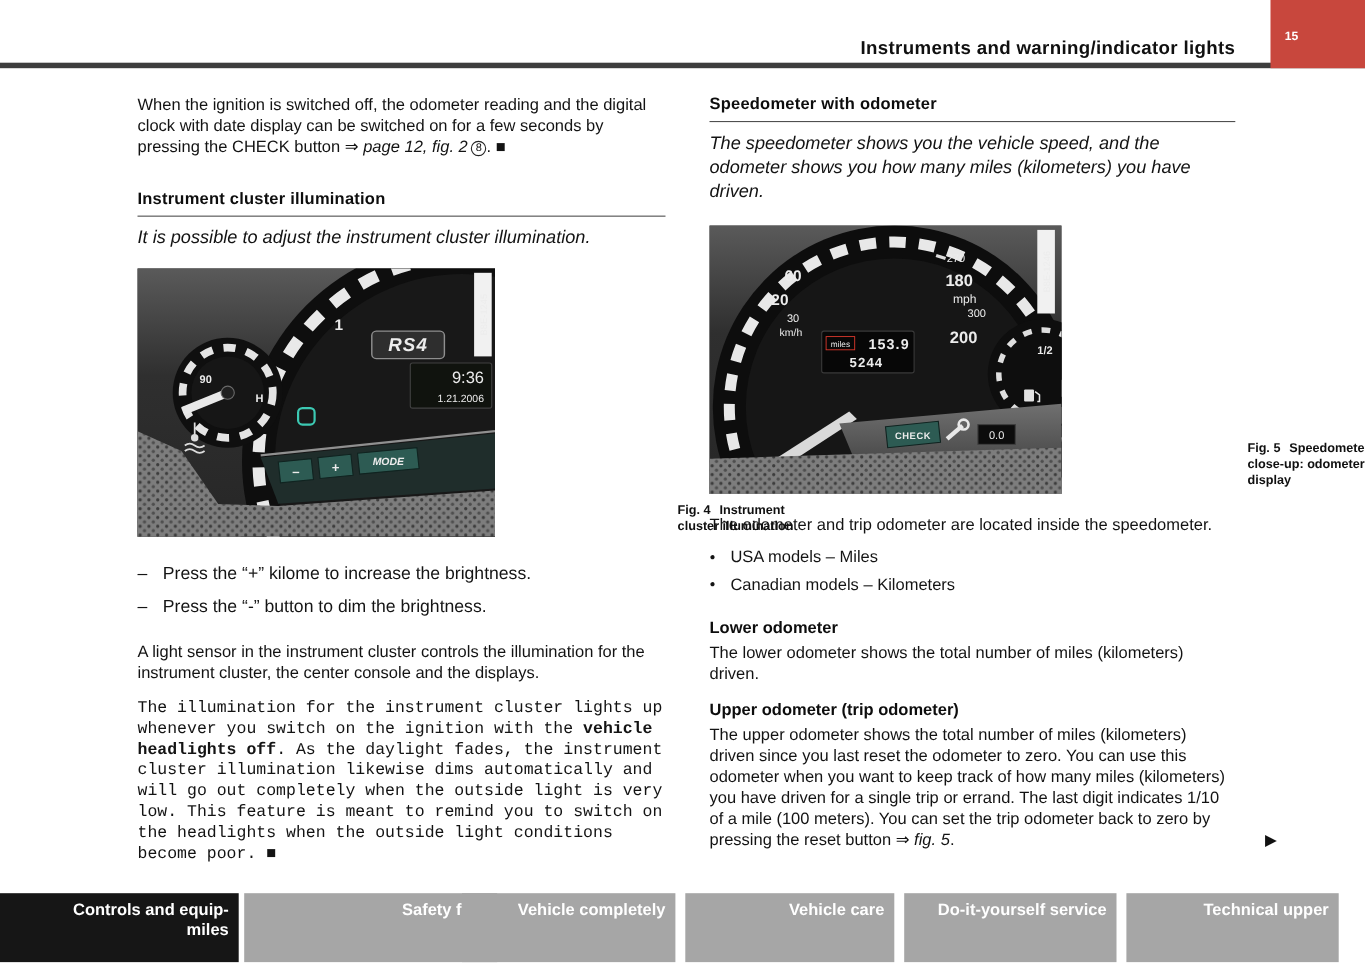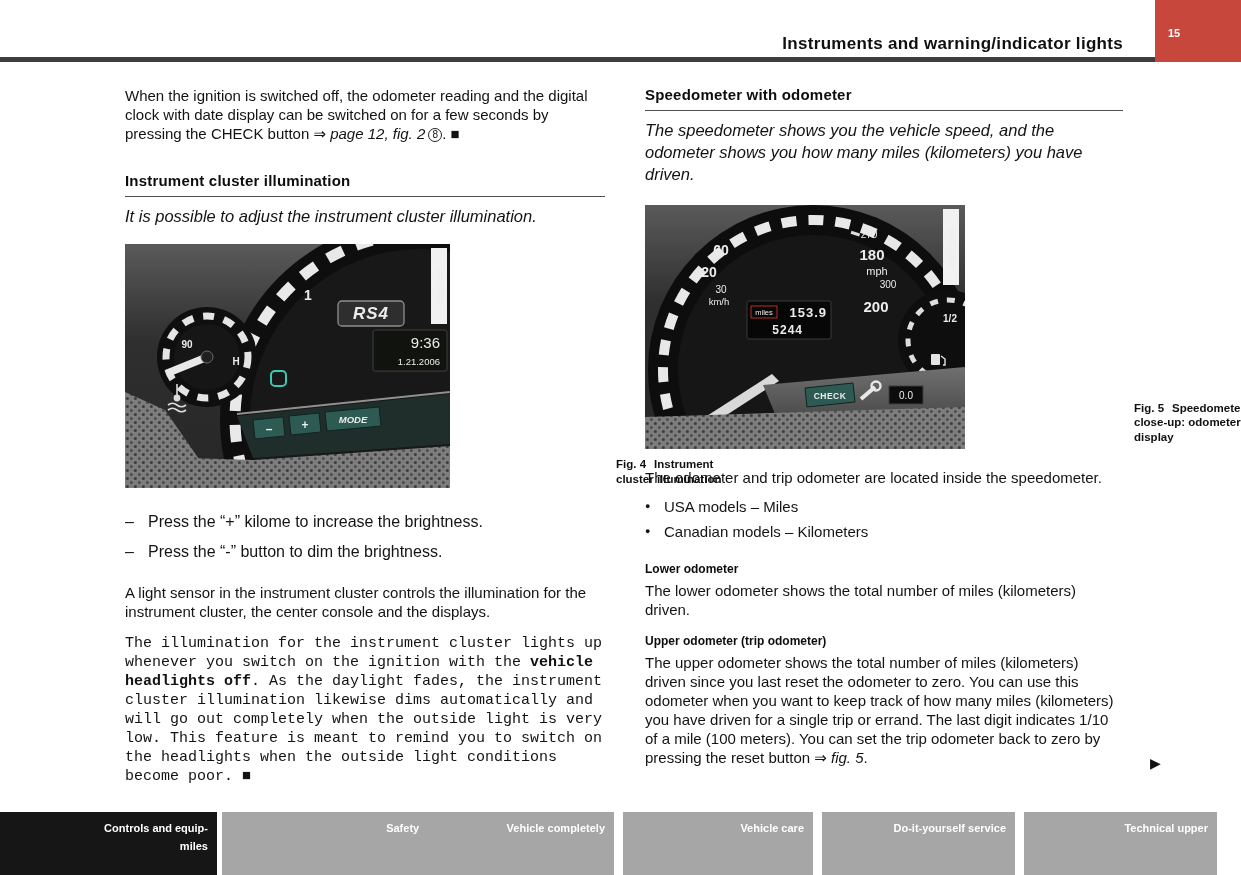--- a/index.html
+++ b/index.html
@@ -15,21 +15,21 @@
 
   
   .col { position:absolute; top:84px; }
   .col-left { left:125px; width:480px; }
   .col-right { left:645px; width:478px; }
 
   .body { font-size:15px; line-height:19px; color:#131313; }
   .lead { font-style:italic; font-size:16.5px; line-height:22px; color:#131313; }
   .section-heading { font-size:15px; font-weight:bold; letter-spacing:.2px; color:#0d0d0d;
                      border-bottom:1.5px solid #4f4f4f; padding-bottom:7px; }
-  .sub-heading { font-size:12px; font-weight:bold; color:#0d0d0d; }
+  .sub-heading { font-size:15px; font-weight:bold; color:#0d0d0d; }
   .bold { font-weight:bold; }
   .italic { font-style:italic; }
   .circle-num { display:inline-block; width:14px; height:14px; line-height:12px; border:1.2px solid #222;
                 border-radius:50%; font-size:10px; text-align:center; margin-left:3px; vertical-align:1px; }
 
   .mt2{margin-top:2px;} .mt5{margin-top:5px;} .mt8{margin-top:8px;} .mt9{margin-top:13px;font-family:Liberation Mono, monospace;}
   .mt10{margin-top:10px;} .mt15{margin-top:15px;} .mt17{margin-top:17px;} .mt19{margin-top:19px;}
   .mt20{margin-top:20px;} .mt21{margin-top:21px;} .mt24{margin-top:24px;} .mt29{margin-top:29px;}
 
   
@@ -61,21 +61,21 @@
   .t-lcd-unit { font-size:7.5px; fill:#f25043; }
   .t-aux    { font-size:10px; fill:#e8e8e8; }
   .t-check  { font-size:8.5px; font-weight:bold; fill:#ffffff; letter-spacing:.5px; }
   .t-tag    { font-size:8.5px; fill:#1a1a1a; }
 
   .continuation { position:absolute; left:1150px; top:755px; font-size:14px; color:#111; }
 
   
   .footer { position:absolute; left:0; bottom:0; width:1241px; height:63px; }
   .tab { position:absolute; top:0; height:63px; background:#a6a6a6; color:#fff; font-weight:bold;
-         font-size:11px; text-align:right; padding:7px 9px 0 0; text-decoration:none; display:block; }
+         font-size:15px; text-align:right; padding:7px 9px 0 0; text-decoration:none; display:block; }
   .tab.active { background:#161616; }
   .tab-line { display:block; line-height:18px; }
 </style>
 </head>
 <body>
 
 <div class="page">
 
   <div class="header-title">Instruments and warning/indicator lights</div>
   <div class="header-rule"></div>

